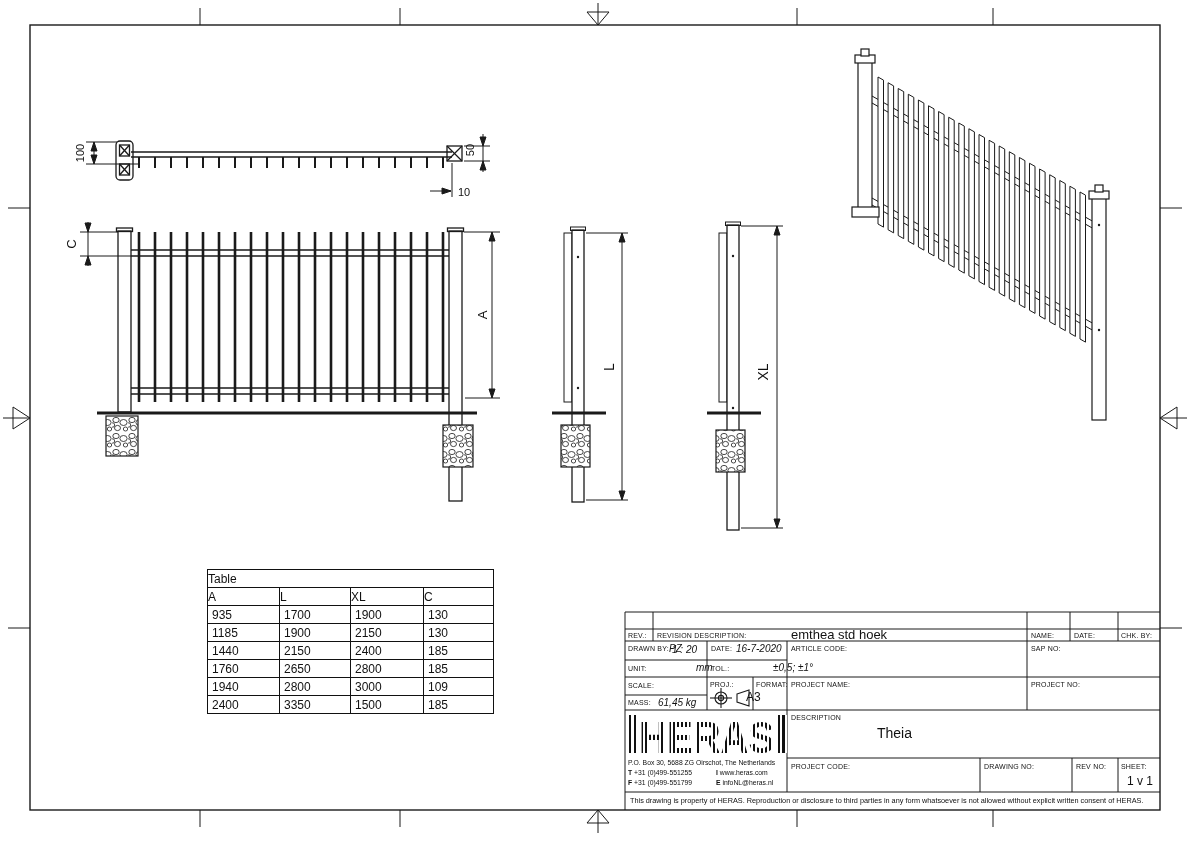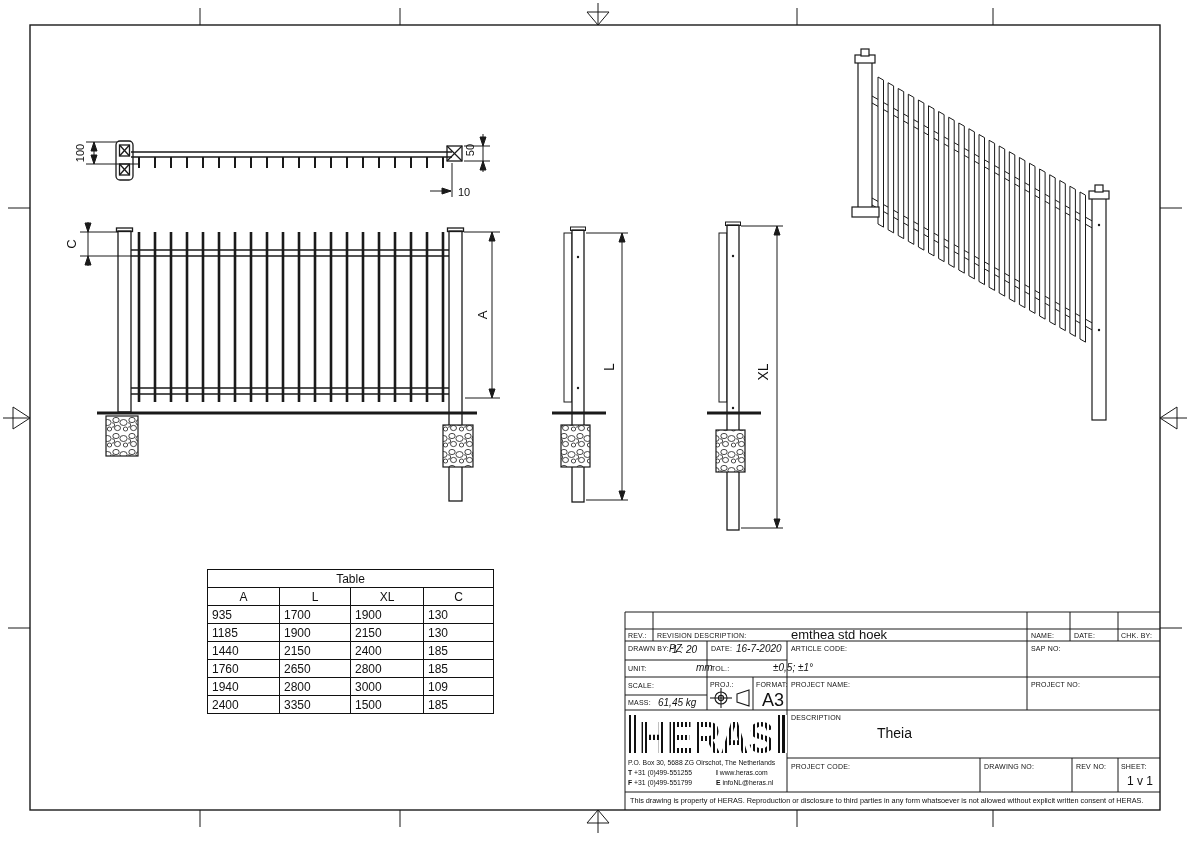--- a/index.html
+++ b/index.html
@@ -8,21 +8,21 @@
   svg.page { position:absolute; left:0; top:0; }
   svg text { font-family:"Liberation Sans", sans-serif; fill:#111; }
   .t { position:absolute; white-space:nowrap; line-height:1; }
   .lbl { font-size:7px; letter-spacing:0.2px; }
   .val { font-size:10px;font-style:italic; }
   .big { font-size:13px; }
   
   #spec-table { position:absolute; left:207px; top:569px; border-collapse:collapse;
                 table-layout:fixed; }
   #spec-table td { border:1.2px solid #111; font-size:12px; height:17px; padding:0 0 0 4px; }
-  #spec-table td.c { text-align:center; padding:0; }
+  #spec-table td.c { text-align:left; padding:0; }
   
   .heras-logo { position:absolute; left:629px; top:712px; width:158px; height:44px; overflow:hidden; }
   .heras-logo .word { position:absolute; left:10px; top:1px; font-size:42px; font-weight:900;
         letter-spacing:0px; transform:scale(0.92,1.04); transform-origin:left top; color:#111; }
   .heras-logo .stripes { position:absolute; left:0; top:0; right:0; bottom:0;
         background:repeating-linear-gradient(90deg, rgba(0,0,0,0) 0 2px, #fff 2px 4px); }
   .heras-logo .wing { position:absolute; top:3px; bottom:3px; width:9px;
         background:repeating-linear-gradient(90deg,#111 0 2px,#fff 2px 4.5px); }
   .addr { font-size:6.8px; }
   .addr b { font-weight:bold; }
@@ -392,21 +392,21 @@
 <div class="t val" style="left:696px;top:663px">mm</div>
 <div class="t lbl" style="left:711px;top:665px">TOL.:</div>
 <div class="t val" style="left:773px;top:663px">±0,5; ±1°</div>
 
 <div class="t lbl" style="left:628px;top:682px">SCALE:</div>
 <div class="t val" style="left:672px;top:645px">1 : 20</div>
 <div class="t lbl" style="left:628px;top:699px">MASS:</div>
 <div class="t val" style="left:658px;top:698px">61,45 kg</div>
 <div class="t lbl" style="left:710px;top:681px">PROJ.:</div>
 <div class="t lbl" style="left:756px;top:681px">FORMAT:</div>
-<div class="t" style="left:762px;top:691px;font-size:18px">A3</div>
+<div class="t" style="left:746px;top:691px;font-size:12px">A3</div>
 <div class="t lbl" style="left:791px;top:681px">PROJECT NAME:</div>
 <div class="t lbl" style="left:1031px;top:681px">PROJECT NO:</div>
 
 <div class="t lbl" style="left:791px;top:714px">DESCRIPTION</div>
 <div class="t" style="left:877px;top:726px;font-size:14px">Theia</div>
 
 <div class="heras-logo">
   <div class="word">HERAS</div>
   <div class="stripes"></div>
   <div class="wing" style="left:0"></div>

